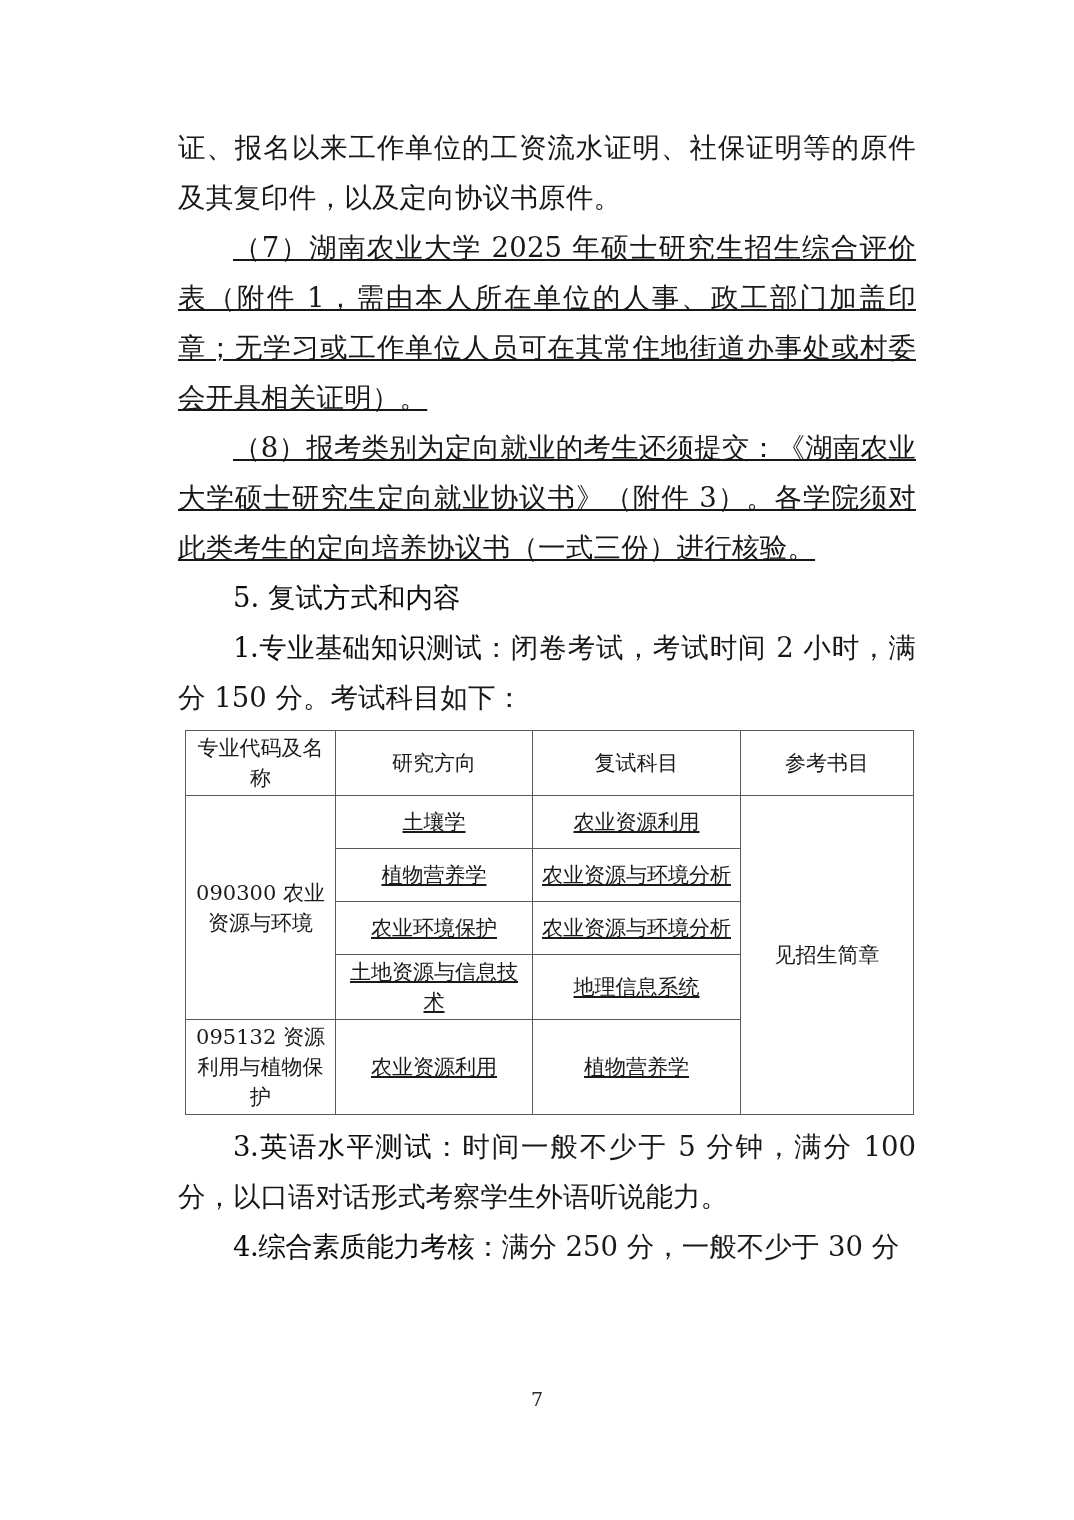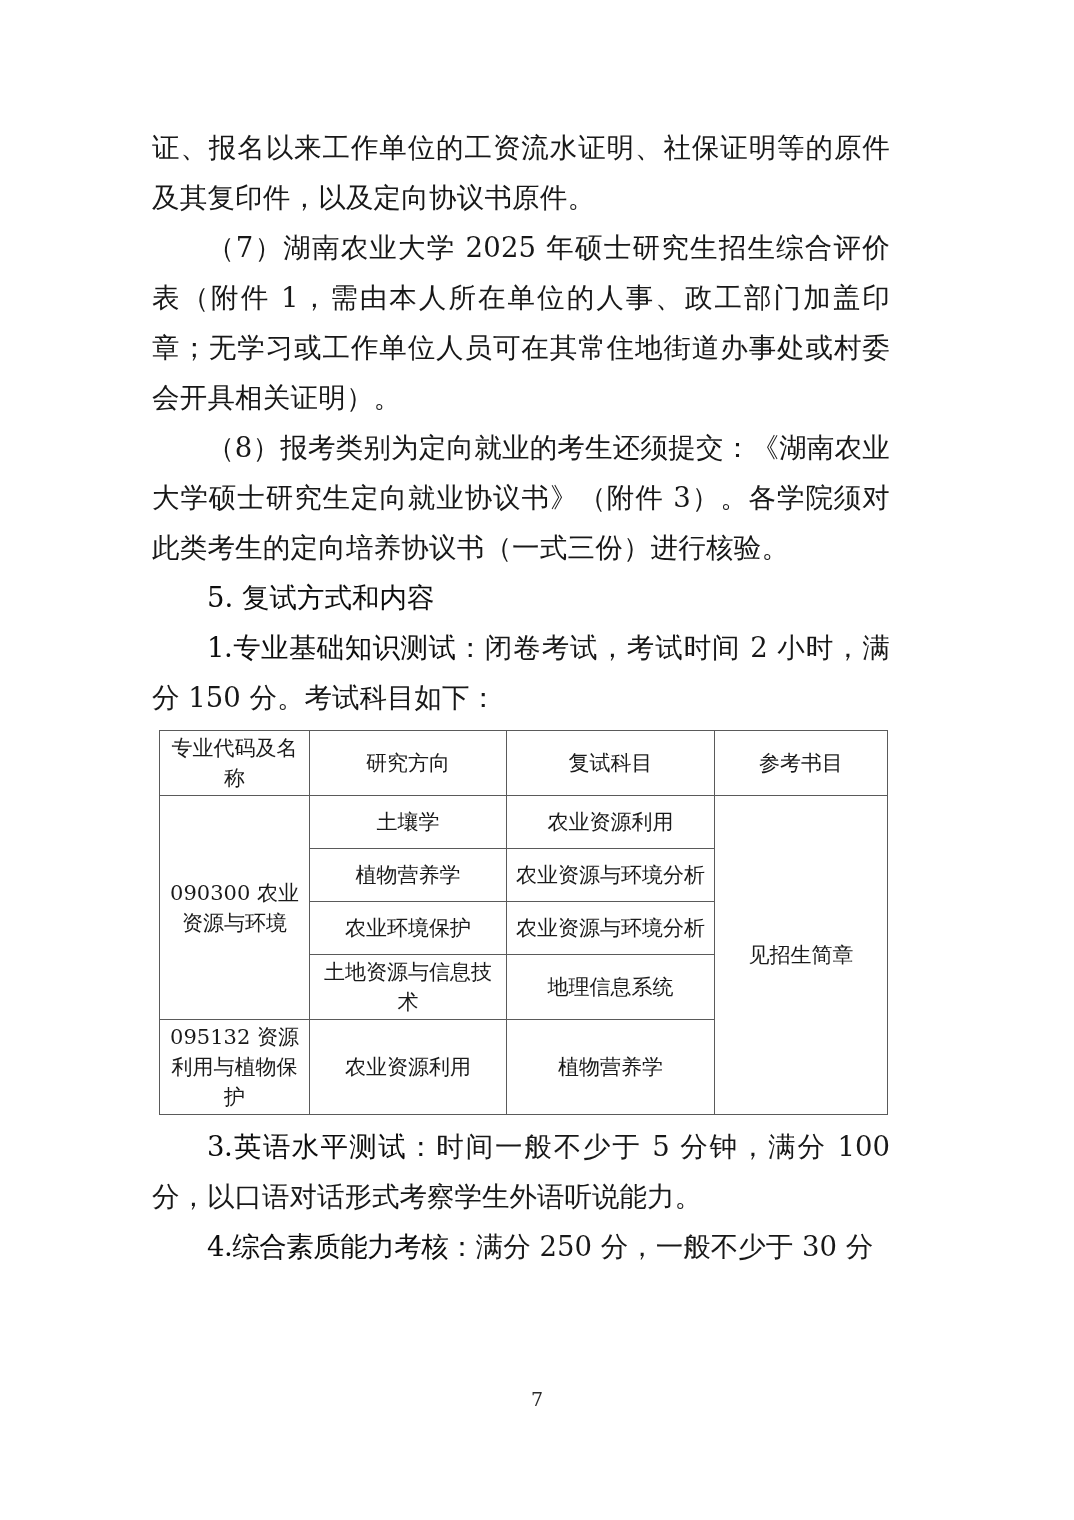--- a/index.html
+++ b/index.html
@@ -12,35 +12,36 @@
     width: 1074px;
     height: 1520px;
     background: #ffffff;
     margin: 0 auto;
     overflow: hidden;
     font-family: "DejaVu Serif", "Liberation Serif", serif;
     color: #1a1a1a;
   }
   .content {
     position: absolute;
-    left: 152px;
+    left: 178px;
     top: 122px;
     width: 738px;
   }
   p.para {
     margin: 0;
     font-size: 27.5px;
     line-height: 50px;
     text-align: justify;
     text-justify: inter-ideograph;
     letter-spacing: 0.2px;
     color: #181818;
   }
   p.indent {
     text-indent: 2em;
+    text-decoration: underline;
   }
   .heading {
     margin: 0;
     font-size: 27.5px;
     line-height: 50px;
     font-weight: normal;
     text-indent: 2em;
     color: #0d0d0d;
   }
   .subhead {
@@ -88,20 +89,21 @@
   td.major {
     line-height: 31px;
   }
   .col1 { width: 150px; }
   .col2 { width: 197px; }
   .col3 { width: 208px; }
   .col4 { width: 173px; }
   td.dir, td.subj {
     text-align: left;
     padding-left: 12px;
+    text-decoration: underline;
   }
 
   .page-num {
     position: absolute;
     left: 0;
     top: 1388px;
     width: 1074px;
     text-align: center;
     font-size: 19px;
     color: #2b2b2b;

